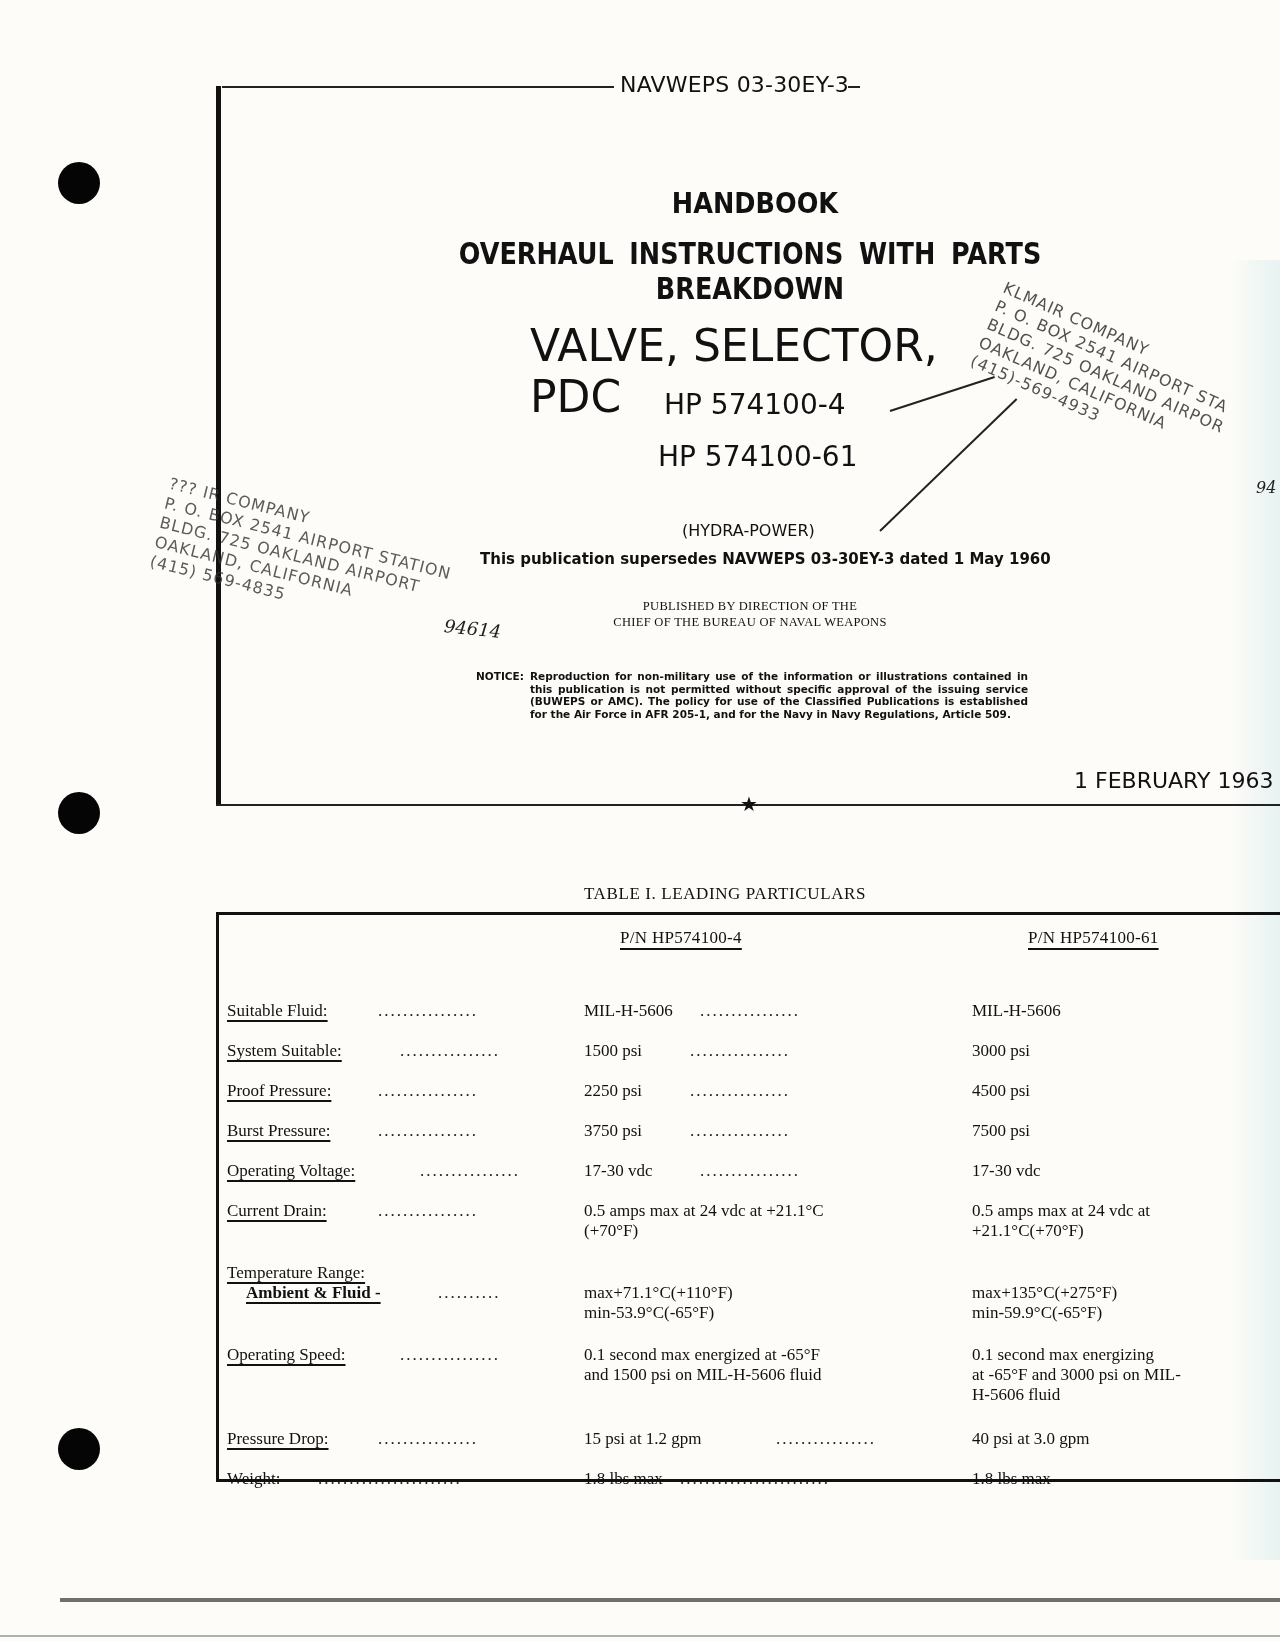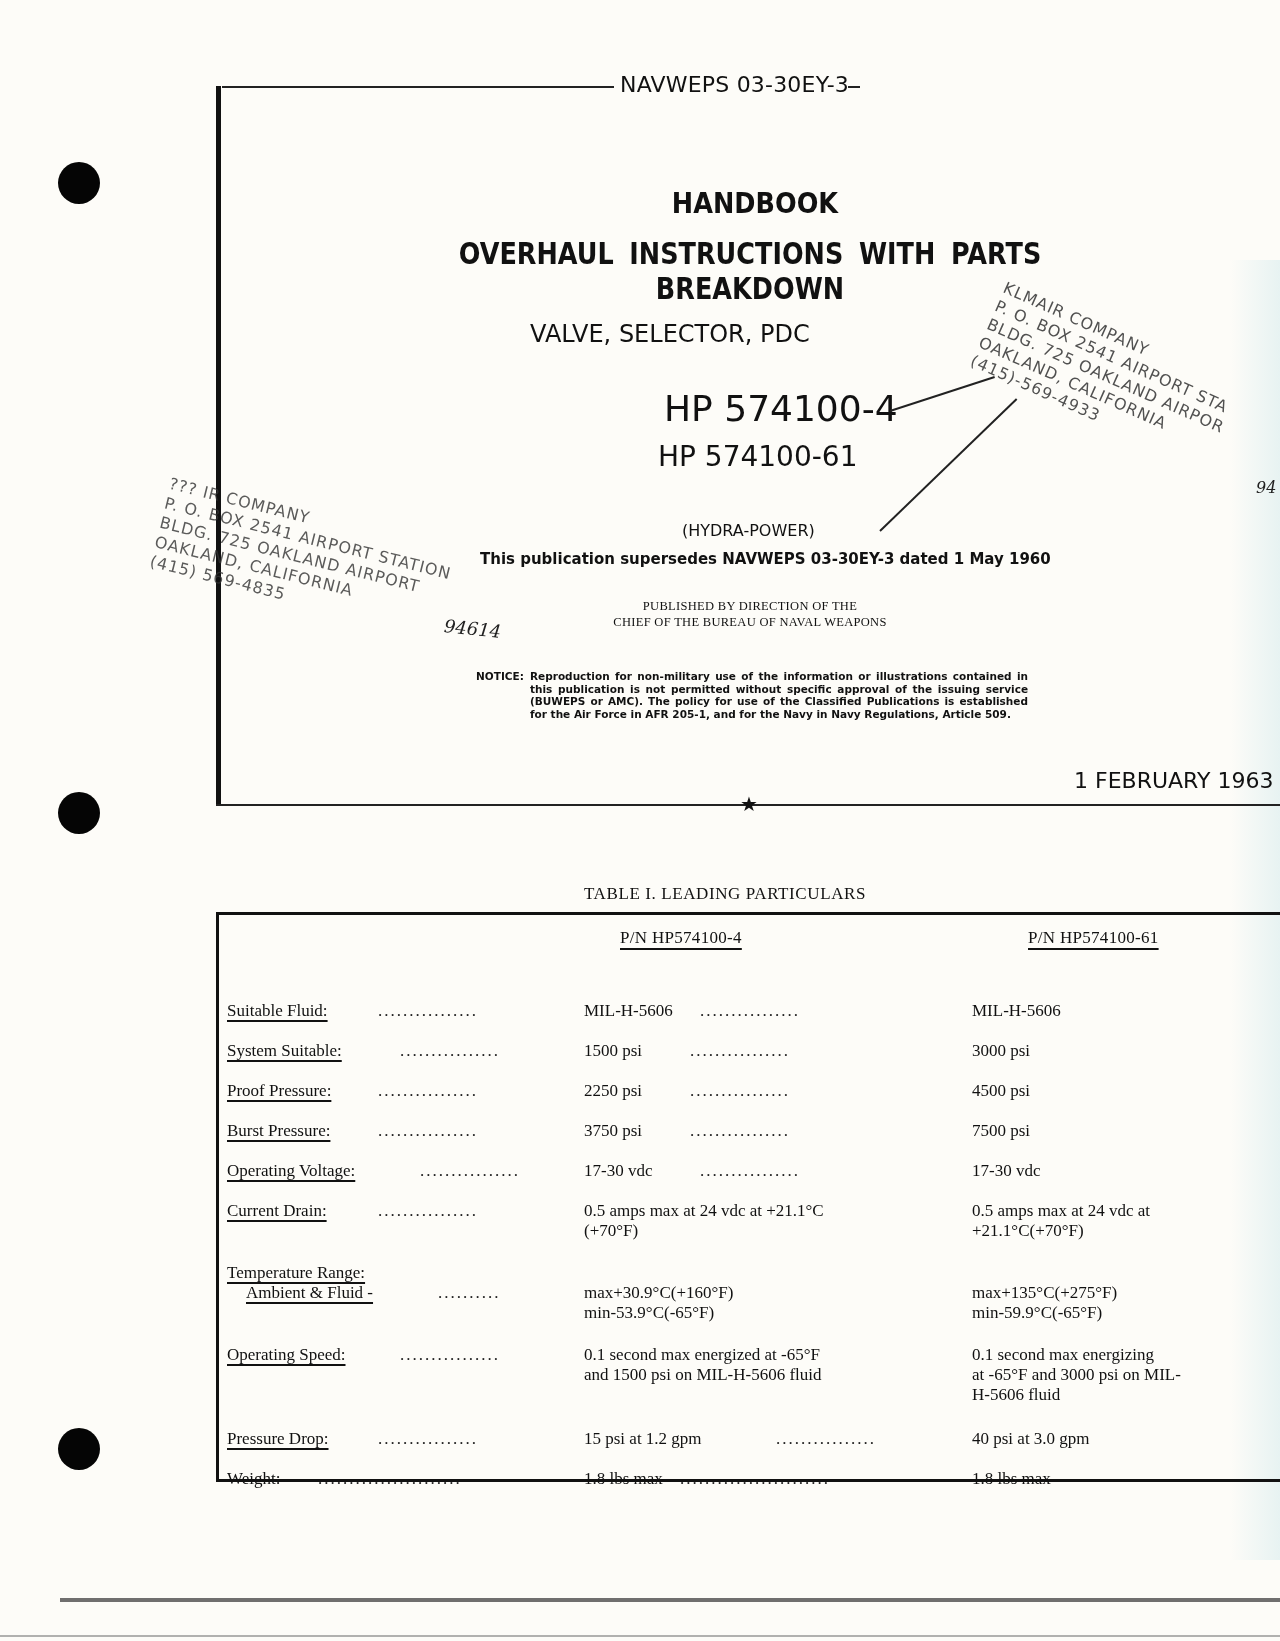--- a/index.html
+++ b/index.html
@@ -8,22 +8,22 @@
   .hole { position:absolute; left:58px; width:42px; height:42px; border-radius:50%; background:#050505; }
   .doc-id { left:620px; top:72px; font-size:22px; letter-spacing:0.2px; font-family:"DejaVu Sans", sans-serif; }
   .top-rule { left:222px; top:86px; width:392px; height:2px; background:#222; }
   .top-rule-r { left:848px; top:86px; width:12px; height:2px; background:#222; }
   .left-bar { left:216px; top:86px; width:5px; height:720px; background:#111; }
   .bottom-rule { left:216px; top:804px; width:1064px; height:2px; background:#222; }
   .star { left:740px; top:792px; font-size:20px; }
   .title { font-family:"DejaVu Sans", sans-serif; font-weight:bold; text-align:center; }
   .t-handbook { left:600px; top:186px; width:310px; font-size:29px; transform:scaleX(0.88); }
   .t-overhaul { left:370px; top:236px; width:760px; font-size:30px; word-spacing:8px; transform:scaleX(0.85); transform-origin:center; }
-  .t-valve { left:530px; top:320px; width:450px; font-size:24px; font-weight:normal; text-align:left; }
-  .t-hp1 { left:664px; top:388px; font-size:36px; }
+  .t-valve { left:530px; top:320px; width:450px; font-size:44px; font-weight:normal; text-align:left; }
+  .t-hp1 { left:664px; top:388px; font-size:28px; }
   .t-hp2 { left:658px; top:440px; font-size:28px; }
   .t-hydra { left:682px; top:502px; font-size:16px;margin-top:19px; }
   .t-supersedes { left:480px; top:550px; font-size:15px; font-weight:bold; }
   .published { left:560px; top:598px; width:380px; text-align:center; font-family:"Liberation Serif", serif; font-size:12.5px; line-height:16px; letter-spacing:0.3px; }
   .notice { left:476px; top:670px; width:552px; font-size:10.5px; line-height:12.5px; font-weight:bold; font-family:"DejaVu Sans", sans-serif; }
   .notice-label { position:absolute; left:0; top:0; }
   .notice-text { margin-left:54px; text-align:justify; }
   .date { left:1074px; top:768px; font-size:22px; }
   .stamp { font-family:"DejaVu Sans", sans-serif; color:#333; font-size:16px; line-height:20px; letter-spacing:1px; white-space:pre; }
   .stamp-left { left:172px; top:474px; transform:rotate(14deg); transform-origin:left top; opacity:0.8; }
@@ -146,23 +146,23 @@
   <span class="cell c-label row-label">Current Drain:</span>
   <span class="cell c-dots1 dots">................</span>
   <span class="cell c-v1">0.5 amps max at 24 vdc at +21.1°C</span>
   <span class="cell c-v1" style="top:20px;">(+70°F)</span>
   <span class="cell c-v2">0.5 amps max at 24 vdc at</span>
   <span class="cell c-v2" style="top:20px;">+21.1°C(+70°F)</span>
 </div>
 
 <div class="row lp" style="top:1230px;">
   <span class="cell c-label row-label">Temperature Range:</span>
-  <span class="cell row-label" style="left:246px; top:20px;">Ambient &amp; Fluid -</span>
+  <span class="cell row-label" style="left:246px; top:20px;font-weight:bold;">Ambient &amp; Fluid -</span>
   <span class="cell dots" style="left:438px; top:20px;">..........</span>
-  <span class="cell c-v1" style="top:20px;">max+30.9°C(+160°F)</span>
+  <span class="cell c-v1" style="top:20px;">max+71.1°C(+110°F)</span>
   <span class="cell c-v1" style="top:40px;">min-53.9°C(-65°F)</span>
   <span class="cell c-v2" style="top:20px;">max+135°C(+275°F)</span>
   <span class="cell c-v2" style="top:40px;">min-59.9°C(-65°F)</span>
 </div>
 
 <div class="row lp" style="top:1312px;">
   <span class="cell c-label row-label">Operating Speed:</span>
   <span class="cell dots" style="left:400px;">................</span>
   <span class="cell c-v1">0.1 second max energized at -65°F</span>
   <span class="cell c-v1" style="top:20px;">and 1500 psi on MIL-H-5606 fluid</span>

